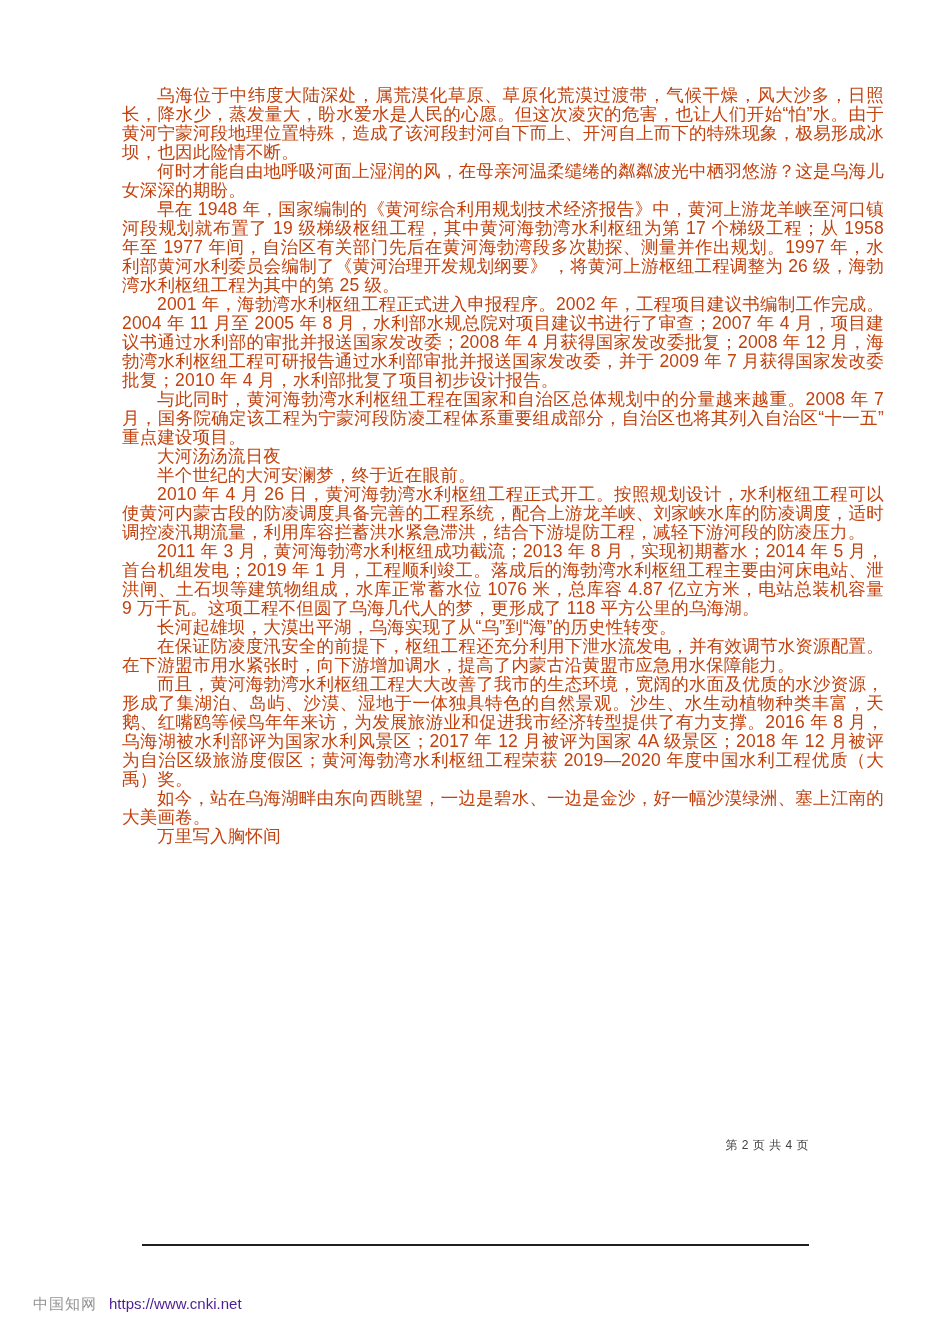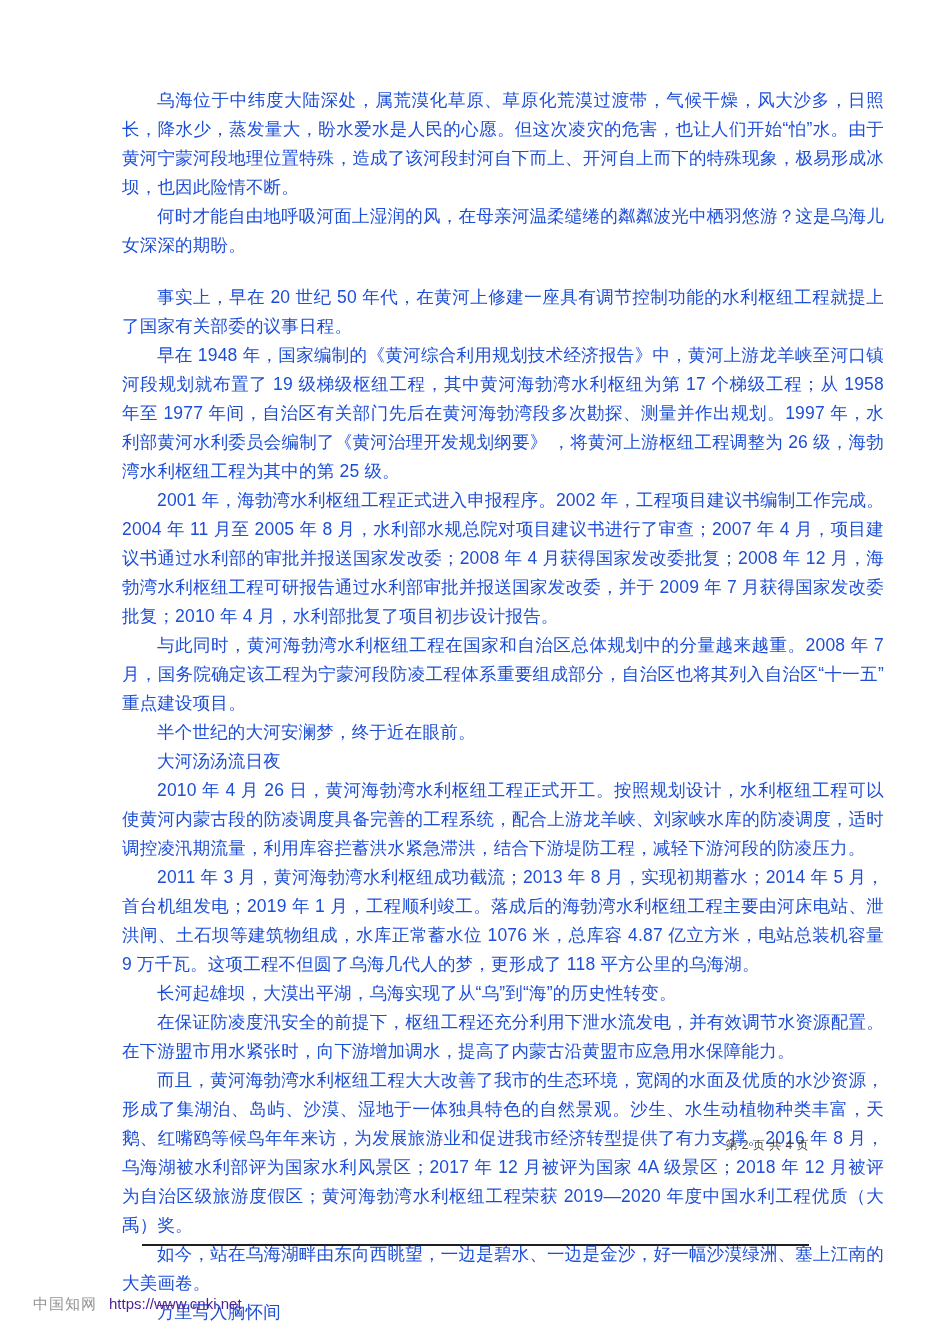--- a/index.html
+++ b/index.html
@@ -22,26 +22,26 @@
   }
   .content {
     position: absolute;
     left: 122px;
     top: 86px;
     width: 762px;
   }
   .para {
     margin: 0;
     font-size: 17.5px;
-    line-height: 29px;
+    line-height: 19px;
     text-align: justify;
     text-justify: inter-ideograph;
     text-indent: 2em;
     letter-spacing: 0.2px;
-    color: #1d4ed8;
+    color: #c2410c;
   }
   .gap-above {
     margin-top: 22.6px;
   }
   .page-footer {
     position: absolute;
     top: 1137px;
     left: 142px;
     width: 667px;
     text-align: right;
@@ -76,26 +76,25 @@
   }
 </style>
 </head>
 <body>
 
 <div class="page">
 
   <div class="content">
     <p class="para">乌海位于中纬度大陆深处，属荒漠化草原、草原化荒漠过渡带，气候干燥，风大沙多，日照长，降水少，蒸发量大，盼水爱水是人民的心愿。但这次凌灾的危害，也让人们开始“怕”水。由于黄河宁蒙河段地理位置特殊，造成了该河段封河自下而上、开河自上而下的特殊现象，极易形成冰坝，也因此险情不断。</p>
     <p class="para">何时才能自由地呼吸河面上湿润的风，在母亲河温柔缱绻的粼粼波光中栖羽悠游？这是乌海儿女深深的期盼。</p>
-    <p class="para gap-above">事实上，早在 20 世纪 50 年代，在黄河上修建一座具有调节控制功能的水利枢纽工程就提上了国家有关部委的议事日程。</p>
     <p class="para">早在 1948 年，国家编制的《黄河综合利用规划技术经济报告》中，黄河上游龙羊峡至河口镇河段规划就布置了 19 级梯级枢纽工程，其中黄河海勃湾水利枢纽为第 17 个梯级工程；从 1958 年至 1977 年间，自治区有关部门先后在黄河海勃湾段多次勘探、测量并作出规划。1997 年，水利部黄河水利委员会编制了《黄河治理开发规划纲要》 ，将黄河上游枢纽工程调整为 26 级，海勃湾水利枢纽工程为其中的第 25 级。</p>
     <p class="para">2001 年，海勃湾水利枢纽工程正式进入申报程序。2002 年，工程项目建议书编制工作完成。2004 年 11 月至 2005 年 8 月，水利部水规总院对项目建议书进行了审查；2007 年 4 月，项目建议书通过水利部的审批并报送国家发改委；2008 年 4 月获得国家发改委批复；2008 年 12 月，海勃湾水利枢纽工程可研报告通过水利部审批并报送国家发改委，并于 2009 年 7 月获得国家发改委批复；2010 年 4 月，水利部批复了项目初步设计报告。</p>
     <p class="para">与此同时，黄河海勃湾水利枢纽工程在国家和自治区总体规划中的分量越来越重。2008 年 7 月，国务院确定该工程为宁蒙河段防凌工程体系重要组成部分，自治区也将其列入自治区“十一五”重点建设项目。</p>
+    <p class="para">大河汤汤流日夜</p>
     <p class="para">半个世纪的大河安澜梦，终于近在眼前。</p>
-    <p class="para">大河汤汤流日夜</p>
     <p class="para">2010 年 4 月 26 日，黄河海勃湾水利枢纽工程正式开工。按照规划设计，水利枢纽工程可以使黄河内蒙古段的防凌调度具备完善的工程系统，配合上游龙羊峡、刘家峡水库的防凌调度，适时调控凌汛期流量，利用库容拦蓄洪水紧急滞洪，结合下游堤防工程，减轻下游河段的防凌压力。</p>
     <p class="para">2011 年 3 月，黄河海勃湾水利枢纽成功截流；2013 年 8 月，实现初期蓄水；2014 年 5 月，首台机组发电；2019 年 1 月，工程顺利竣工。落成后的海勃湾水利枢纽工程主要由河床电站、泄洪闸、土石坝等建筑物组成，水库正常蓄水位 1076 米，总库容 4.87 亿立方米，电站总装机容量 9 万千瓦。这项工程不但圆了乌海几代人的梦，更形成了 118 平方公里的乌海湖。</p>
     <p class="para">长河起雄坝，大漠出平湖，乌海实现了从“乌”到“海”的历史性转变。</p>
     <p class="para">在保证防凌度汛安全的前提下，枢纽工程还充分利用下泄水流发电，并有效调节水资源配置。在下游盟市用水紧张时，向下游增加调水，提高了内蒙古沿黄盟市应急用水保障能力。</p>
     <p class="para">而且，黄河海勃湾水利枢纽工程大大改善了我市的生态环境，宽阔的水面及优质的水沙资源，形成了集湖泊、岛屿、沙漠、湿地于一体独具特色的自然景观。沙生、水生动植物种类丰富，天鹅、红嘴鸥等候鸟年年来访，为发展旅游业和促进我市经济转型提供了有力支撑。2016 年 8 月，乌海湖被水利部评为国家水利风景区；2017 年 12 月被评为国家 4A 级景区；2018 年 12 月被评为自治区级旅游度假区；黄河海勃湾水利枢纽工程荣获 2019—2020 年度中国水利工程优质（大禹）奖。</p>
     <p class="para">如今，站在乌海湖畔由东向西眺望，一边是碧水、一边是金沙，好一幅沙漠绿洲、塞上江南的大美画卷。</p>
     <p class="para">万里写入胸怀间</p>
   </div>
 
   <div class="page-footer">第 2 页 共 4 页</div>

